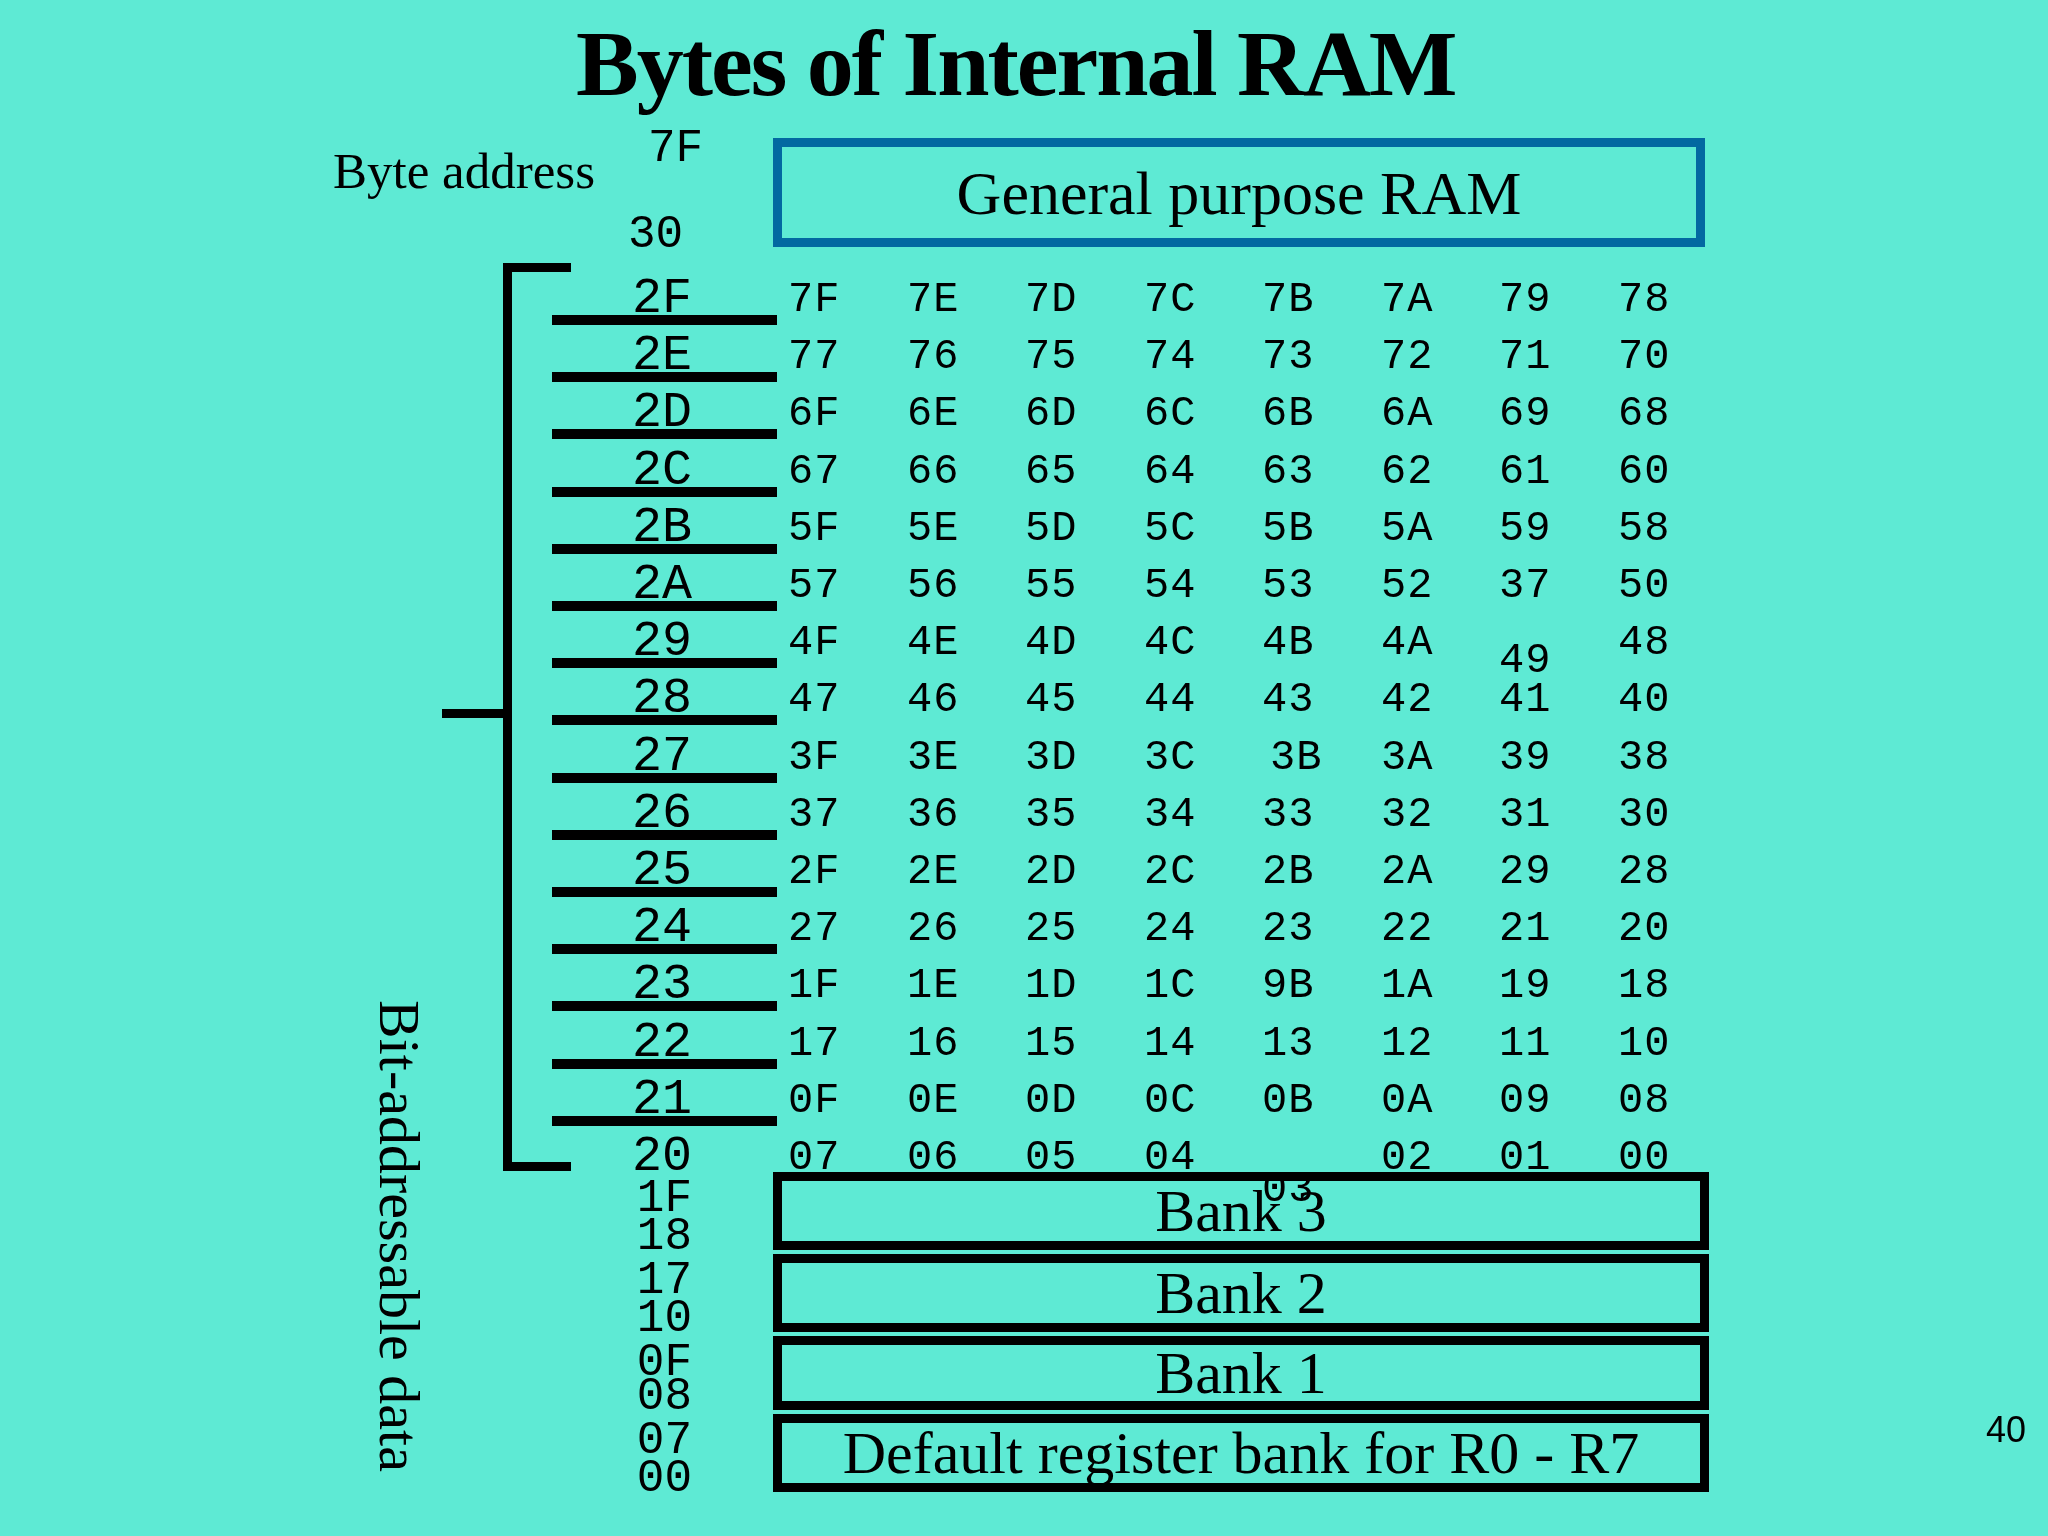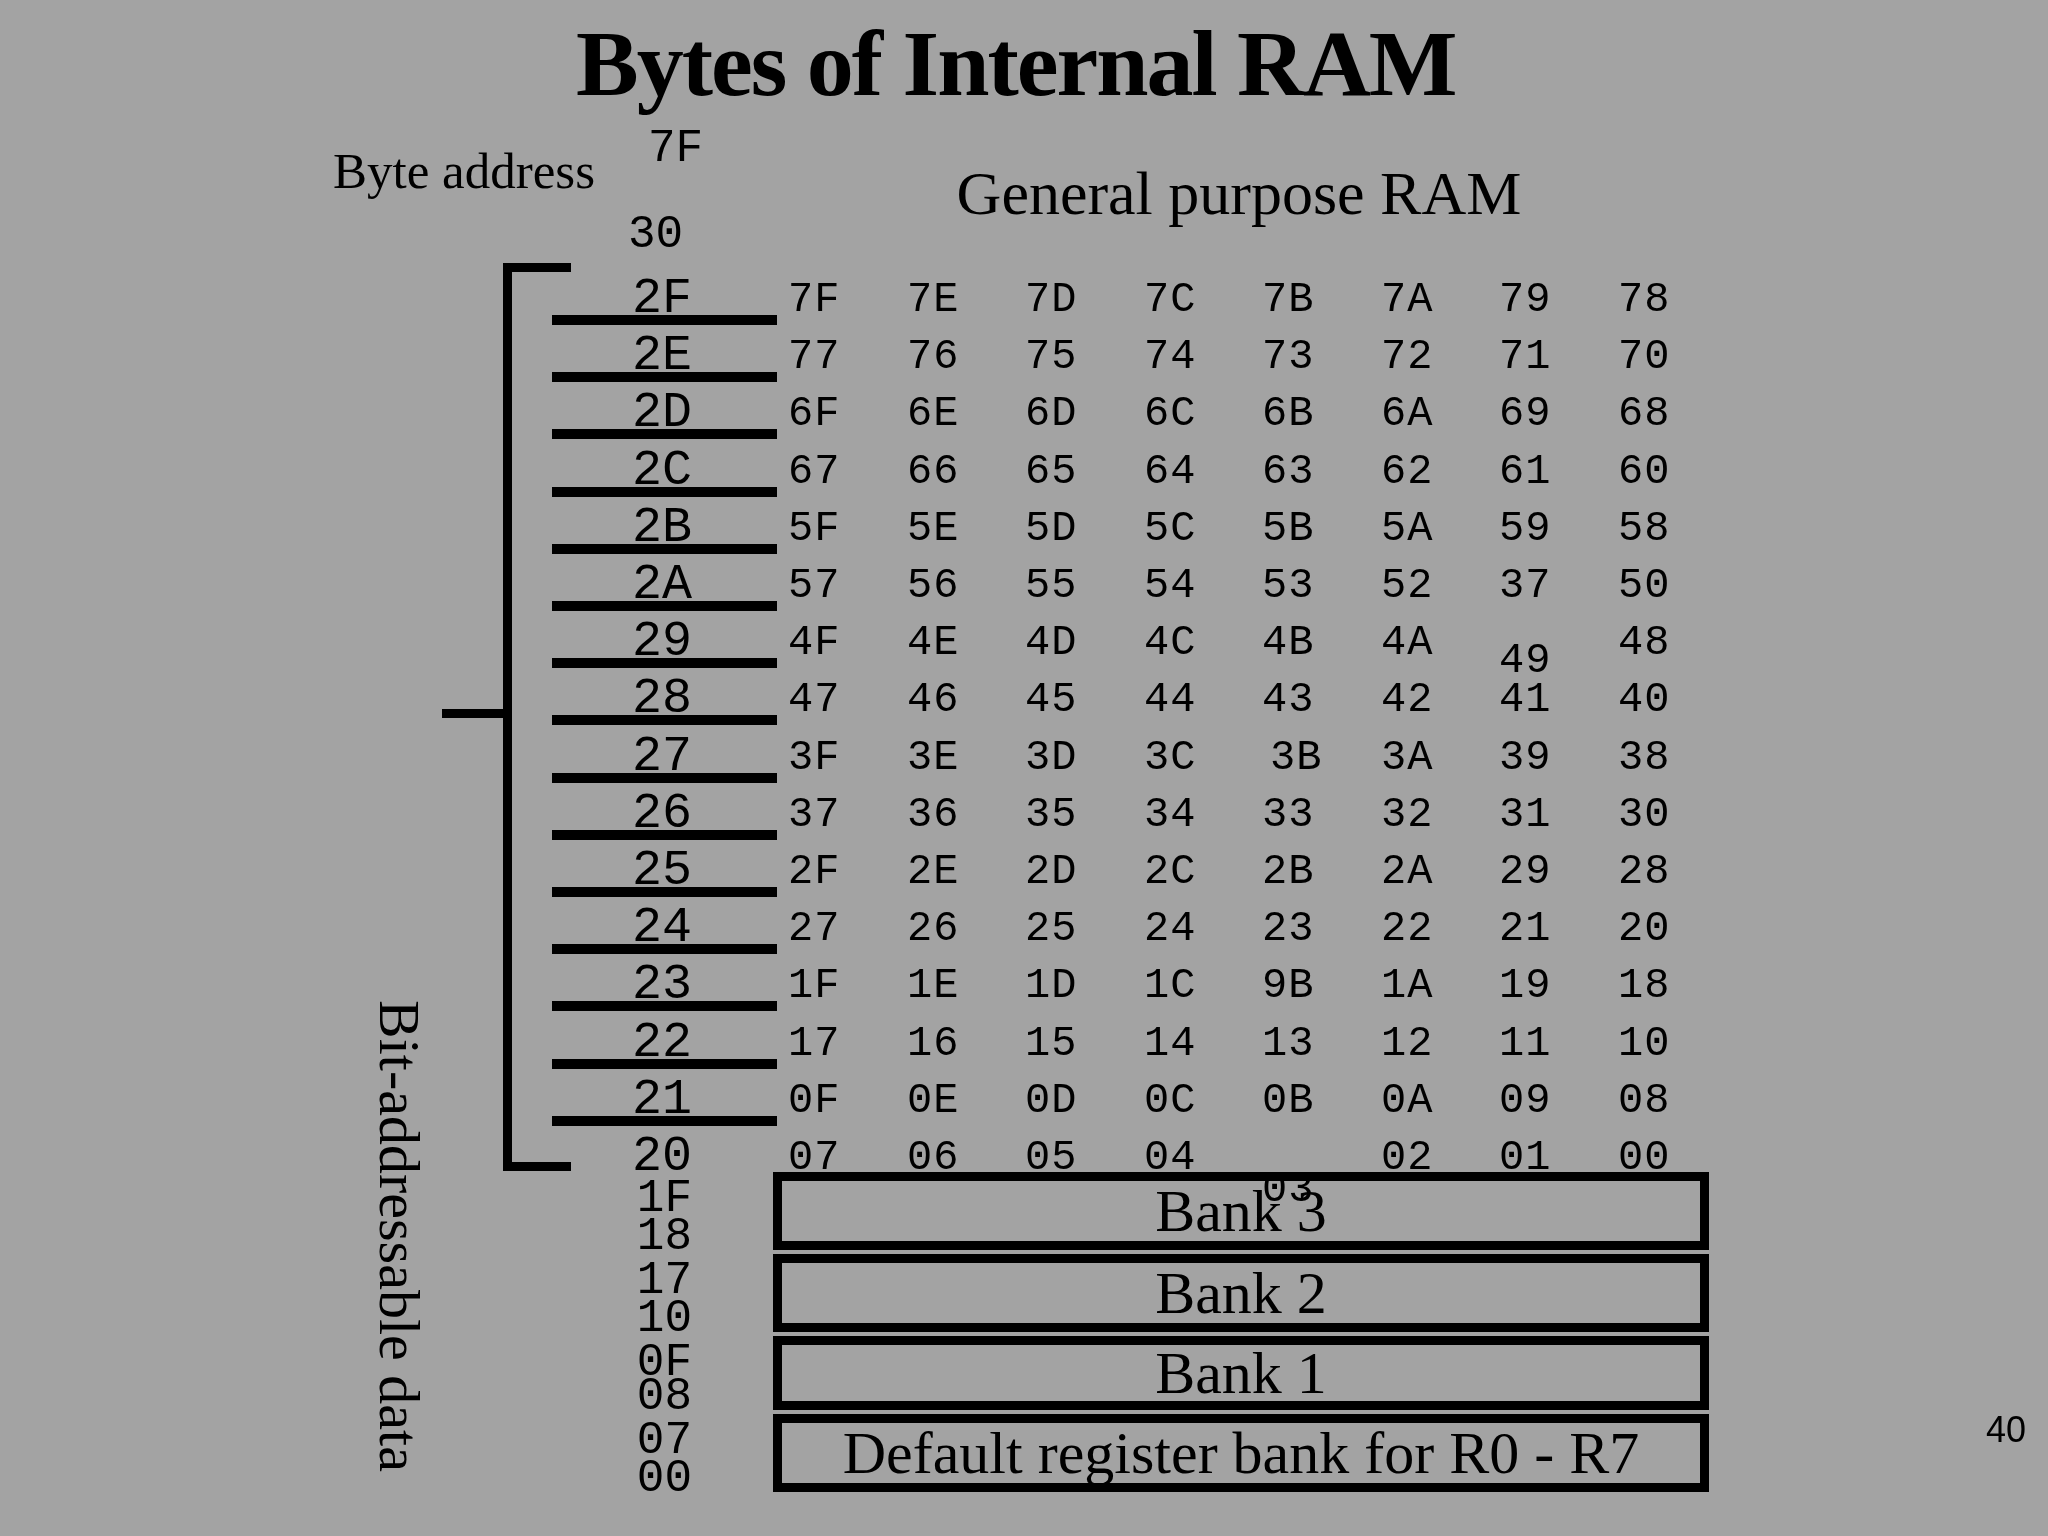--- a/index.html
+++ b/index.html
@@ -1,35 +1,35 @@
 <!DOCTYPE html>
 <html><head>
 <meta charset="utf-8">
 <style>
   html,body{margin:0;padding:0;background:#fff;}
   #slide{
-    position:relative;width:2048px;height:1536px;background:#a3a3a3;
+    position:relative;width:2048px;height:1536px;background:#5eead4;
     overflow:hidden;color:#000;
   }
   .serif{font-family:"Liberation Serif", serif;}
   .mono{font-family:"Liberation Mono", monospace;}
   .sans{font-family:"Liberation Sans", sans-serif;}
   .abs{position:absolute;}
 
   #title{
     left:576px;top:12px;font-size:94px;font-weight:bold;
     letter-spacing:-2px;white-space:nowrap;line-height:1.1;
   }
   #byte-address{left:333px;top:146px;font-size:51px;white-space:nowrap;line-height:1;}
   #addr-7f{left:648px;top:126px;font-size:46px;line-height:1;}
   #addr-30{left:628px;top:212px;font-size:46px;line-height:1;}
 
   #gp-box{
     left:773px;top:138px;width:914px;height:91px;
-    border:9px solid #a3a3a3;display:flex;align-items:center;justify-content:center;
+    border:9px solid #0369a1;display:flex;align-items:center;justify-content:center;
   }
   #gp-box .lbl{font-size:62px;line-height:1;}
 
   
   .bracket-part{background:#000;}
   #bracket-v{left:503px;top:263px;width:9px;height:908px;}
   #bracket-top{left:503px;top:263px;width:68px;height:9px;}
   #bracket-bottom{left:503px;top:1162px;width:68px;height:9px;}
   #bracket-tick{left:442px;top:709px;width:70px;height:9px;}
 

